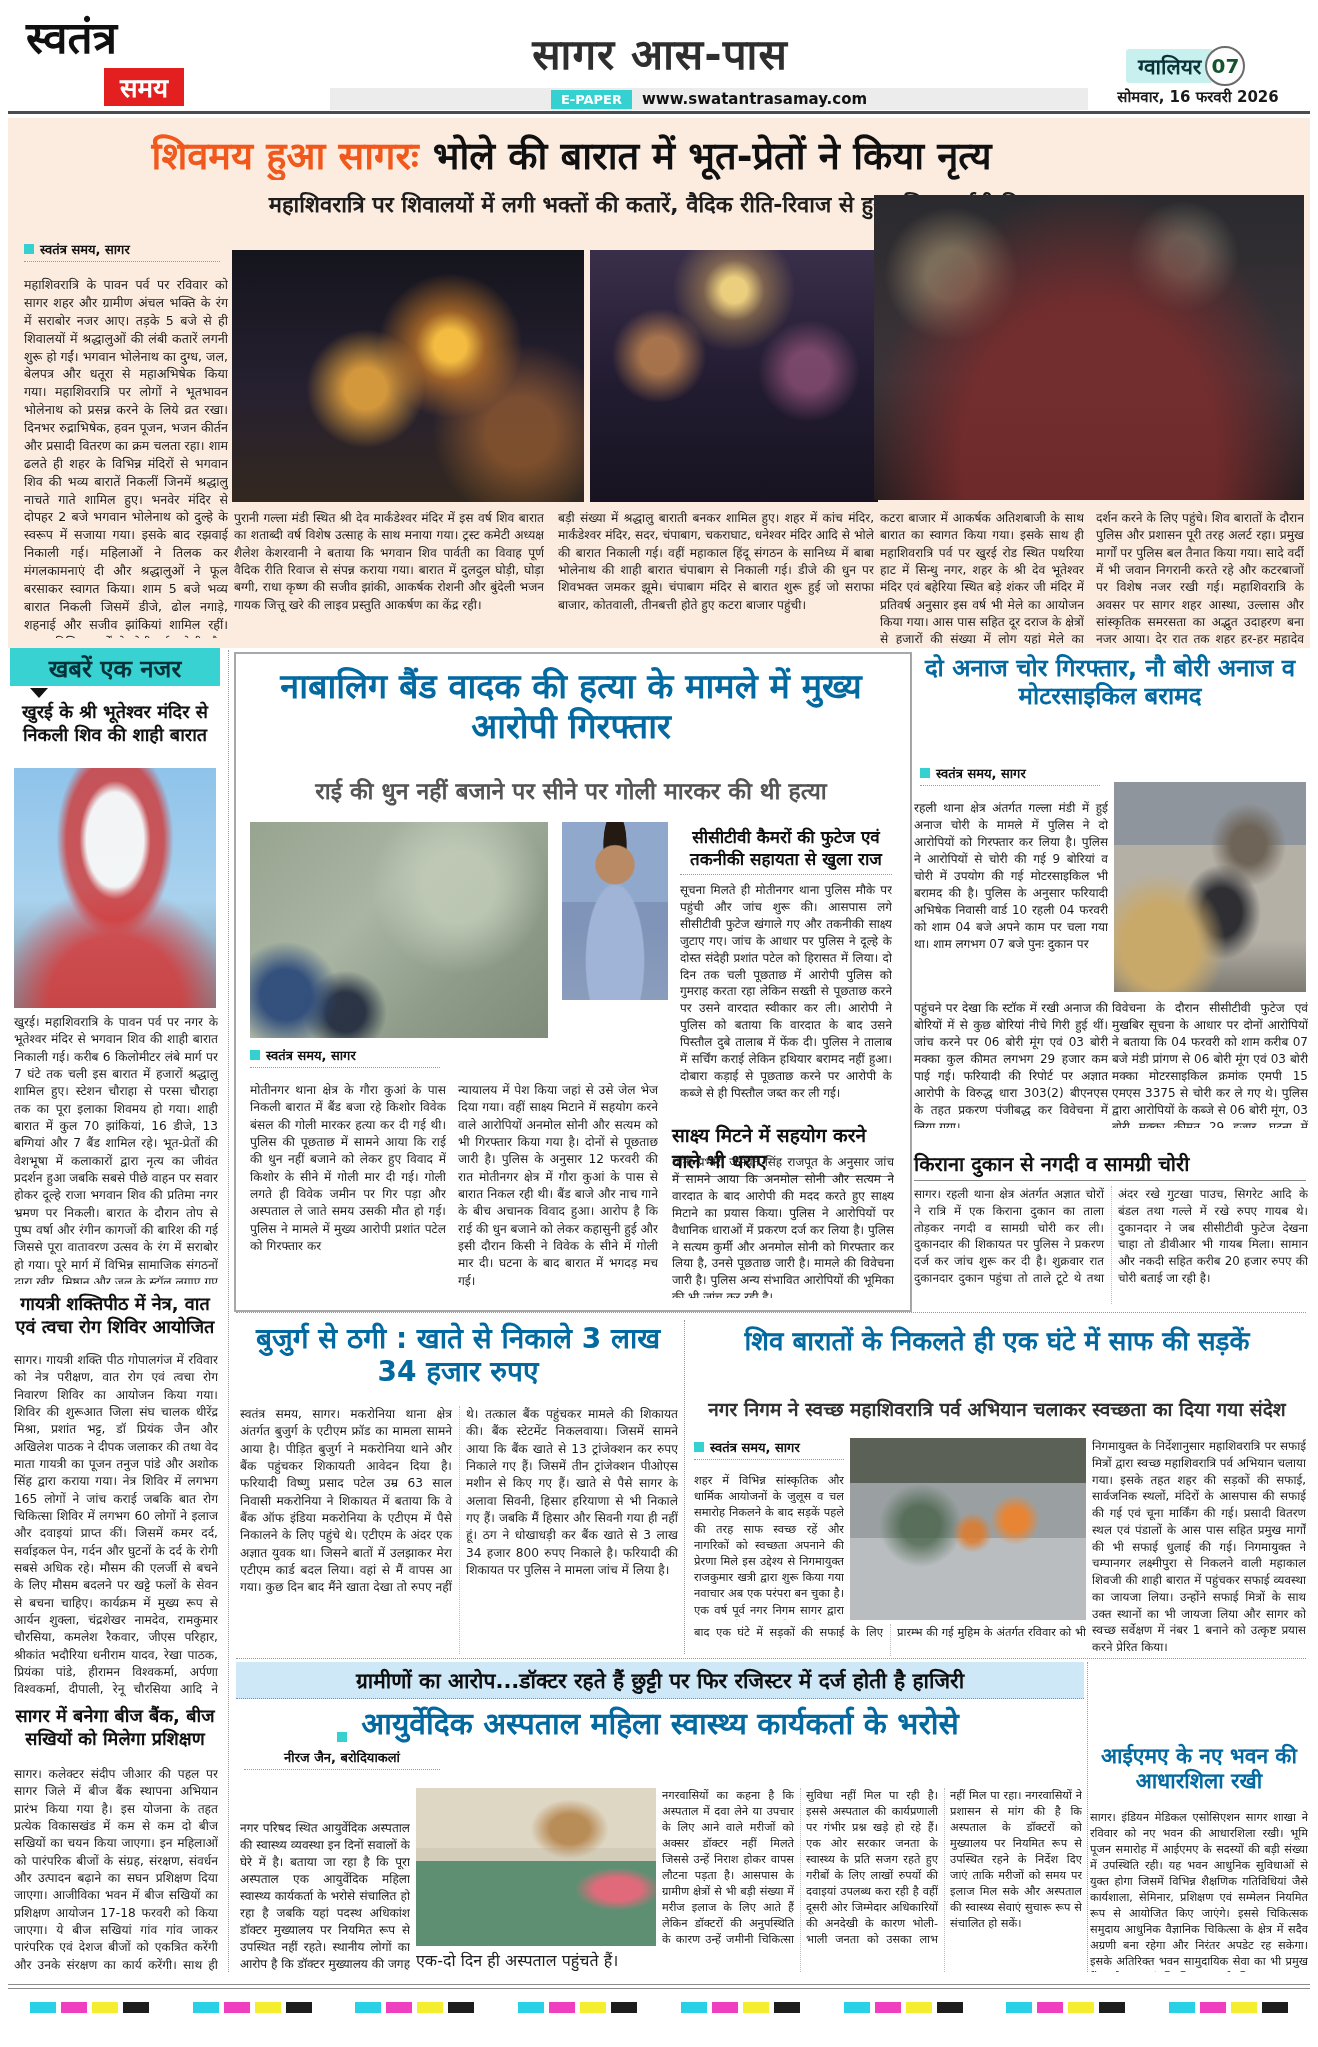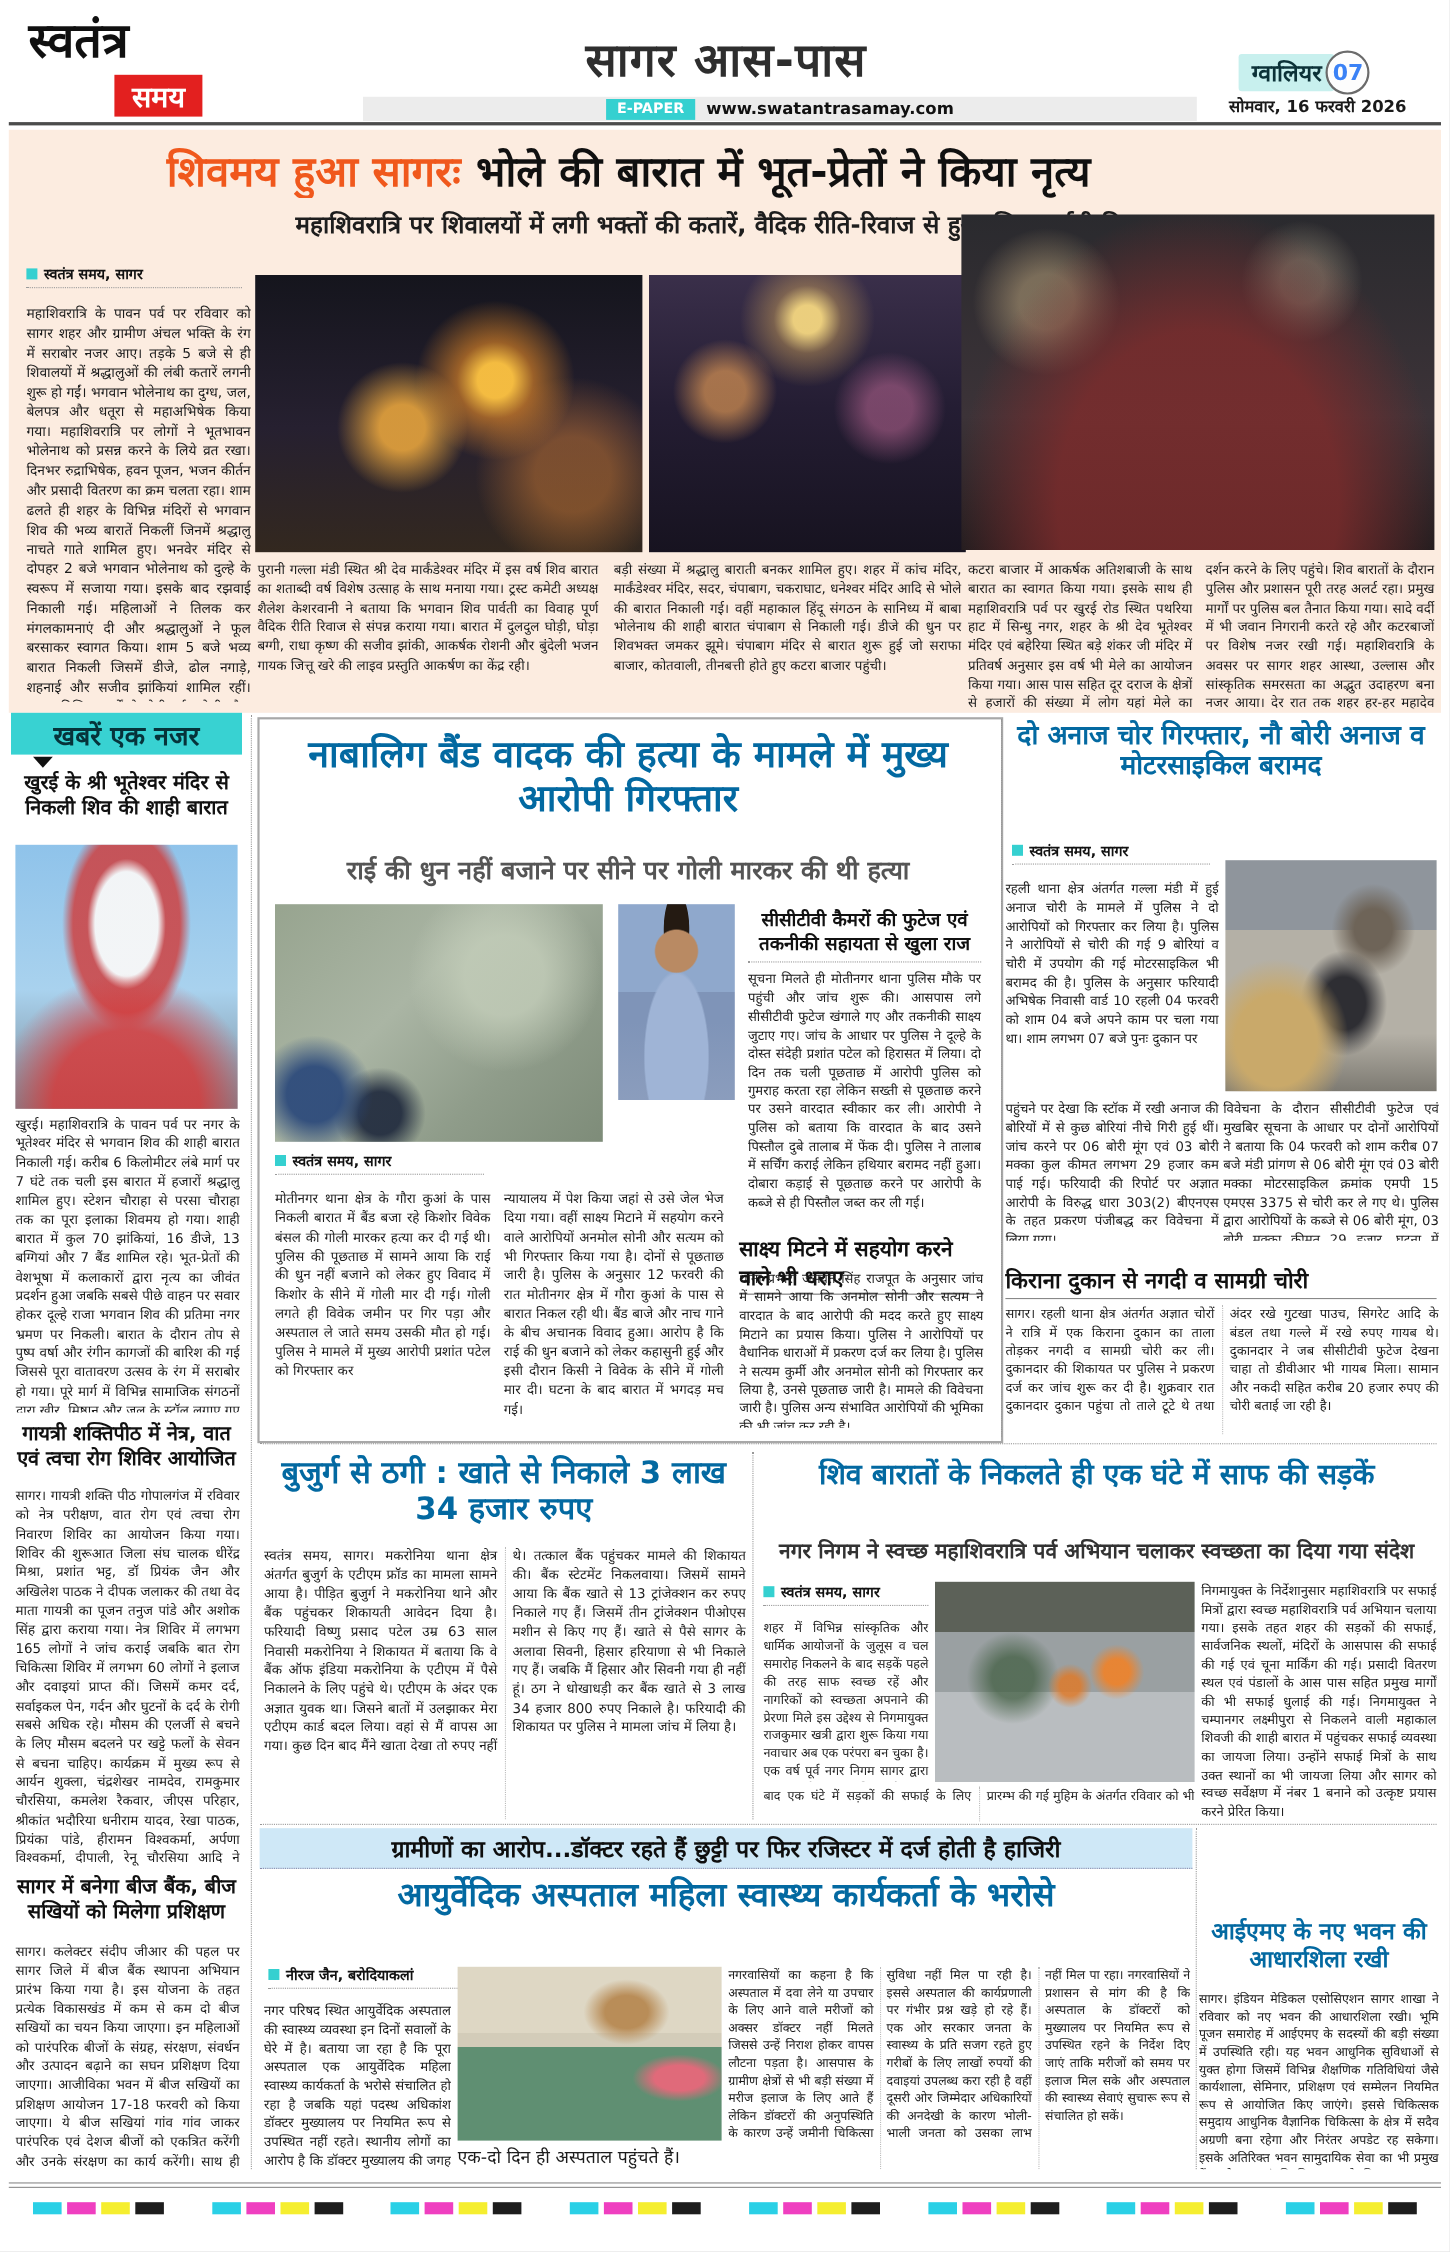--- a/index.html
+++ b/index.html
@@ -20,21 +20,21 @@
 
   
   #logo-top{font-size:44px;font-weight:800;color:#101010;line-height:1;}
   #logo-badge{background:#e3201f;color:#fff;font-weight:800;font-size:26px;padding:1px 16px;}
   #section-title{font-size:42px;font-weight:800;color:#2e2e2e;letter-spacing:1px;}
   #epaper-strip{background:#ececec;display:flex;align-items:center;justify-content:center;gap:10px;}
   #epaper-label{background:#35d0d0;color:#ffffff;font-weight:800;font-size:13px;padding:2px 10px;}
   #website{font-weight:700;font-size:15px;color:#111;}
   #edition-pill{background:#c8f0ee;color:#0c3238;font-weight:700;font-size:21px;padding:3px 12px;border-radius:3px;}
   #page-circle{width:36px;height:36px;border-radius:50%;background:#fdfdfd;border:2px solid #6b6b6b;
-               display:flex;align-items:center;justify-content:center;font-weight:800;font-size:20px;color:#3b82f6;margin-left:-8px;}
+               display:flex;align-items:center;justify-content:center;font-weight:800;font-size:20px;color:#14532d;margin-left:-8px;}
   #date-line{font-weight:700;font-size:15px;color:#1a1a1a;}
 
   
   #lead{background:#fcece0;}
   #lead-kicker{color:#f0581c;}
   #lead-headline-row{display:flex;justify-content:center;gap:14px;white-space:nowrap;font-size:38px;font-weight:800;}
   #lead-sub{font-size:22px;font-weight:700;color:#1d1d1d;}
 
   
   #news-banner{background:#38d2d2;color:#06333a;font-weight:800;font-size:24px;
@@ -197,21 +197,21 @@
     <span class="bullet"></span>
     <span>स्वतंत्र समय, सागर</span>
   </div>
   <div class="abs jt" style="left:694px;top:1472px;width:150px;height:148px;font-size:11.4px;">शहर में विभिन्न सांस्कृतिक और धार्मिक आयोजनों के जुलूस व चल समारोह निकलने के बाद सड़कें पहले की तरह साफ स्वच्छ रहें और नागरिकों को स्वच्छता अपनाने की प्रेरणा मिले इस उद्देश्य से निगमायुक्त राजकुमार खत्री द्वारा शुरू किया गया नवाचार अब एक परंपरा बन चुका है। एक वर्ष पूर्व नगर निगम सागर द्वारा स्वच्छता की सागर अभियान के तहत जुलूस समारोहों के निकलने के तुरंत</div>
   <div class="abs ph" id="ph-sweep" style="left:850px;top:1438px;width:236px;height:182px;"></div>
   <div class="abs jt cols2" style="left:694px;top:1624px;width:392px;height:32px;font-size:11.4px;">बाद एक घंटे में सड़कों की सफाई के लिए प्रारम्भ की गई मुहिम के अंतर्गत रविवार को भी नगर निगम के सफाई मित्रों ने शहर के अलग अलग क्षेत्रों में शिव बारातों के साथ पीछे पीछे चलकर एक घंटे में सड़कों को चकाचक साफ किया।</div>
   <div class="abs jt" style="left:1092px;top:1438px;width:214px;height:300px;font-size:11.8px;">निगमायुक्त के निर्देशानुसार महाशिवरात्रि पर सफाई मित्रों द्वारा स्वच्छ महाशिवरात्रि पर्व अभियान चलाया गया। इसके तहत शहर की सड़कों की सफाई, सार्वजनिक स्थलों, मंदिरों के आसपास की सफाई की गई एवं चूना मार्किंग की गई। प्रसादी वितरण स्थल एवं पंडालों के आस पास सहित प्रमुख मार्गों की भी सफाई धुलाई की गई। निगमायुक्त ने चम्पानगर लक्ष्मीपुरा से निकलने वाली महाकाल शिवजी की शाही बारात में पहुंचकर सफाई व्यवस्था का जायजा लिया। उन्होंने सफाई मित्रों के साथ उक्त स्थानों का भी जायजा लिया और सागर को स्वच्छ सर्वेक्षण में नंबर 1 बनाने को उत्कृष्ट प्रयास करने प्रेरित किया।</div>
 
   <div class="abs" id="hosp-strip" style="left:236px;top:1662px;width:848px;height:36px;">ग्रामीणों का आरोप...डॉक्टर रहते हैं छुट्टी पर फिर रजिस्टर में दर्ज होती है हाजिरी</div>
   <div class="abs hl center" style="left:236px;top:1706px;width:848px;font-size:30px;">आयुर्वेदिक अस्पताल महिला स्वास्थ्य कार्यकर्ता के भरोसे</div>
-  <div class="abs byline" style="left:244px;top:1786px;width:196px;">
+  <div class="abs byline" style="left:244px;top:1732px;width:196px;flex-direction:column;">
     <span class="bullet"></span>
     <span>नीरज जैन, बरोदियाकलां</span>
   </div>
   <div class="abs jt" style="left:240px;top:1820px;width:170px;height:152px;font-size:12px;">नगर परिषद स्थित आयुर्वेदिक अस्पताल की स्वास्थ्य व्यवस्था इन दिनों सवालों के घेरे में है। बताया जा रहा है कि पूरा अस्पताल एक आयुर्वेदिक महिला स्वास्थ्य कार्यकर्ता के भरोसे संचालित हो रहा है जबकि यहां पदस्थ अधिकांश डॉक्टर मुख्यालय पर नियमित रूप से उपस्थित नहीं रहते। स्थानीय लोगों का आरोप है कि डॉक्टर मुख्यालय की जगह सागर में निवास करते हैं और सप्ताह में केवल</div>
   <div class="abs ph" id="ph-hospital" style="left:416px;top:1788px;width:240px;height:158px;"></div>
   <div class="abs jt" style="left:416px;top:1950px;width:240px;height:22px;font-size:16px;">एक-दो दिन ही अस्पताल पहुंचते हैं।</div>
   <div class="abs jt cols3" style="left:662px;top:1788px;width:420px;height:184px;font-size:11.3px;">नगरवासियों का कहना है कि अस्पताल में दवा लेने या उपचार के लिए आने वाले मरीजों को अक्सर डॉक्टर नहीं मिलते जिससे उन्हें निराश होकर वापस लौटना पड़ता है। आसपास के ग्रामीण क्षेत्रों से भी बड़ी संख्या में मरीज इलाज के लिए आते हैं लेकिन डॉक्टरों की अनुपस्थिति के कारण उन्हें जमीनी चिकित्सा सुविधा नहीं मिल पा रही है। इससे अस्पताल की कार्यप्रणाली पर गंभीर प्रश्न खड़े हो रहे हैं। एक ओर सरकार जनता के स्वास्थ्य के प्रति सजग रहते हुए गरीबों के लिए लाखों रुपयों की दवाइयां उपलब्ध करा रही है वहीं दूसरी ओर जिम्मेदार अधिकारियों की अनदेखी के कारण भोली-भाली जनता को उसका लाभ नहीं मिल पा रहा। नगरवासियों ने प्रशासन से मांग की है कि अस्पताल के डॉक्टरों को मुख्यालय पर नियमित रूप से उपस्थित रहने के निर्देश दिए जाएं ताकि मरीजों को समय पर इलाज मिल सके और अस्पताल की स्वास्थ्य सेवाएं सुचारू रूप से संचालित हो सकें।</div>
 
   <div class="abs hl center" style="left:1090px;top:1744px;width:218px;font-size:21px;">आईएमए के नए भवन की आधारशिला रखी</div>
   <div class="abs jt" style="left:1090px;top:1810px;width:218px;height:162px;font-size:11.3px;">सागर। इंडियन मेडिकल एसोसिएशन सागर शाखा ने रविवार को नए भवन की आधारशिला रखी। भूमि पूजन समारोह में आईएमए के सदस्यों की बड़ी संख्या में उपस्थिति रही। यह भवन आधुनिक सुविधाओं से युक्त होगा जिसमें विभिन्न शैक्षणिक गतिविधियां जैसे कार्यशाला, सेमिनार, प्रशिक्षण एवं सम्मेलन नियमित रूप से आयोजित किए जाएंगे। इससे चिकित्सक समुदाय आधुनिक वैज्ञानिक चिकित्सा के क्षेत्र में सदैव अग्रणी बना रहेगा और निरंतर अपडेट रह सकेगा। इसके अतिरिक्त भवन सामुदायिक सेवा का भी प्रमुख केंद्र होगा। यहां नियमित रूप से निःशुल्क स्वास्थ्य शिविर लगाए जाएंगे। इस अवसर पर डॉ एसएम सिरोठिया, डॉ जीएस चौबे, डॉ प्रदीप चौहान, डॉ ज्योति चौहान, डॉ अमिताभ जैन, डॉ मधु जैन, डॉ खुशी जैन, डॉ मनीष जैन, डॉ रोशी जैन सहित चिकित्सकगण उपस्थित रहे।</div>

